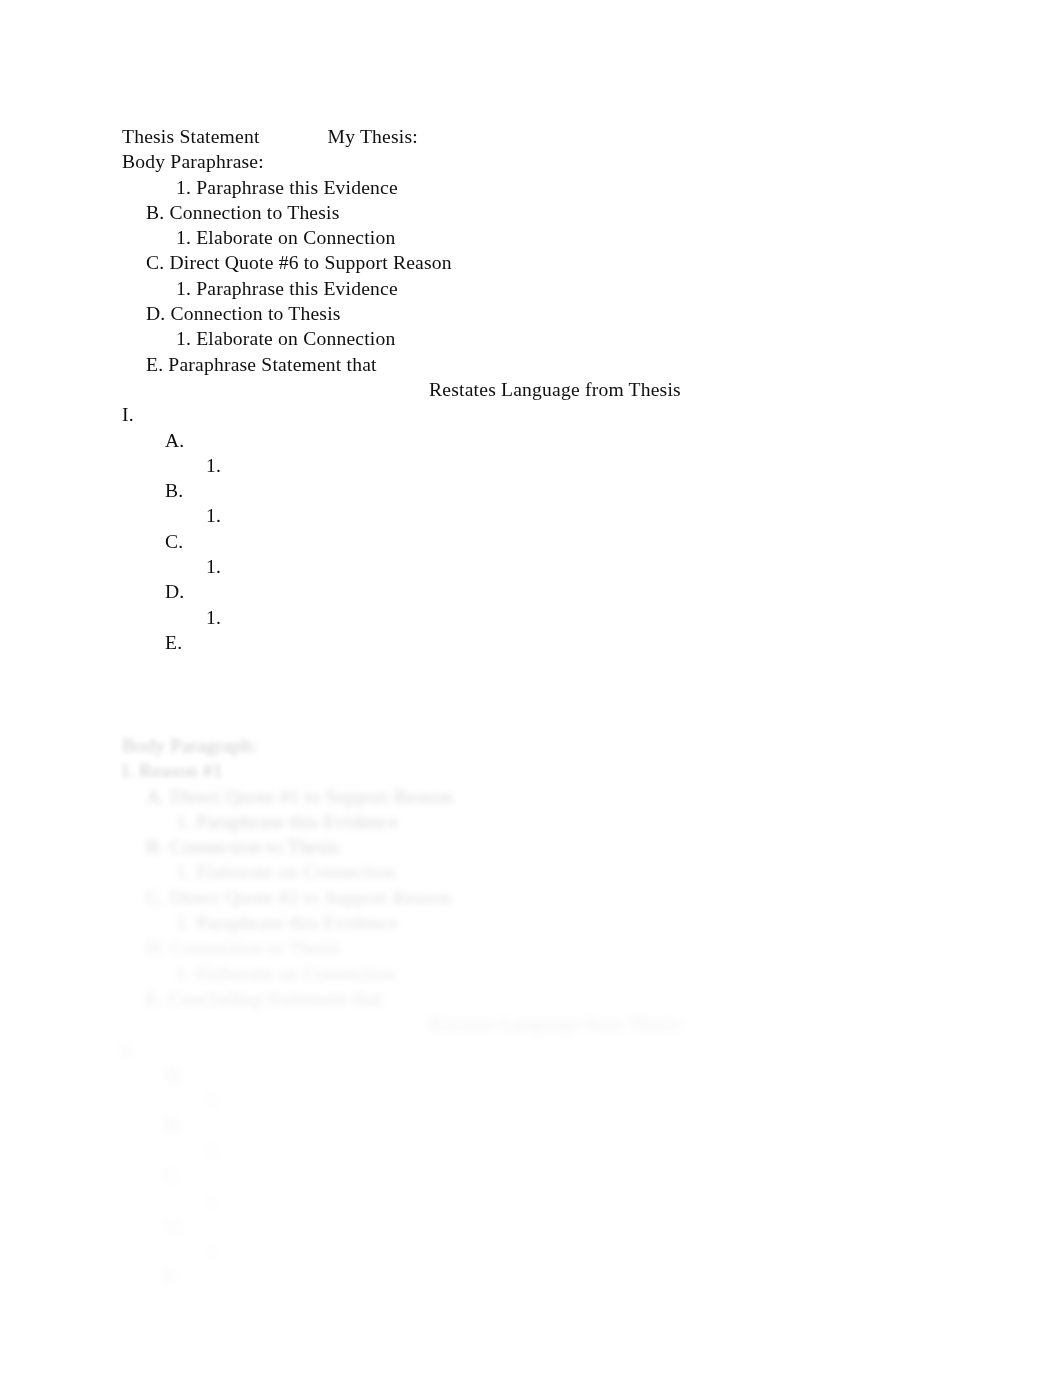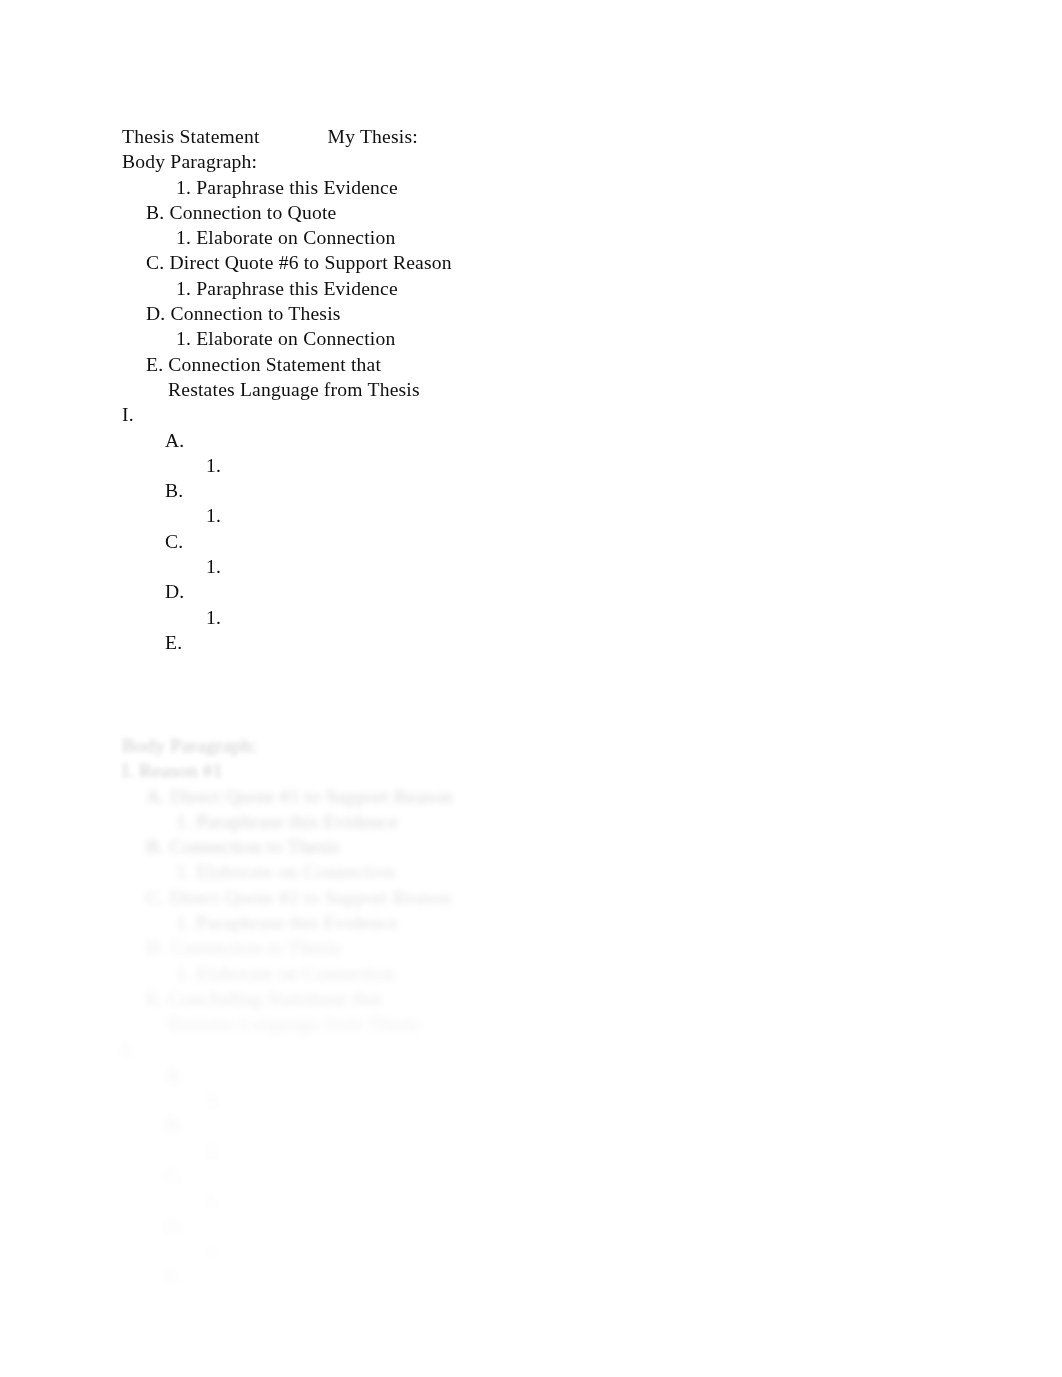--- a/index.html
+++ b/index.html
@@ -38,21 +38,21 @@
     font-size: 19.6px;
     line-height: 25.3px;
     white-space: pre;
     letter-spacing: 0.01em;
   }
 
   
   .lvl-0  { padding-left: 0px; }
   .lvl-1  { padding-left: 24px; }
   .lvl-2  { padding-left: 54px; }
-  .lvl-1c { padding-left: 46px; }   
+  .lvl-1c { padding-left: 46px; text-align: center; }   
   .lvl-1b { padding-left: 43px; }   
   .lvl-2b { padding-left: 84px; }   
 
   .tab-gap { display: inline-block; width: 68px; }
 
   
   .faded-block {
     position: absolute;
     left: 122px;
     top: 733px;
@@ -71,31 +71,31 @@
 </style>
 </head>
 <body>
 
 <div class="page">
 
   <div class="doc-body">
 
     <div class="outline-line lvl-0"><span>Thesis Statement</span><span class="tab-gap"></span><span>My Thesis:</span></div>
 
-    <div class="outline-line lvl-0">Body Paragraph:</div>
+    <div class="outline-line lvl-0">Body Paraphrase:</div>
 
 
     <div class="outline-line lvl-2">1. Paraphrase this Evidence</div>
-    <div class="outline-line lvl-1">B. Connection to Quote</div>
+    <div class="outline-line lvl-1">B. Connection to Thesis</div>
     <div class="outline-line lvl-2">1. Elaborate on Connection</div>
     <div class="outline-line lvl-1">C. Direct Quote #6 to Support Reason</div>
     <div class="outline-line lvl-2">1. Paraphrase this Evidence</div>
     <div class="outline-line lvl-1">D. Connection to Thesis</div>
     <div class="outline-line lvl-2">1. Elaborate on Connection</div>
-    <div class="outline-line lvl-1">E. Connection Statement that</div>
+    <div class="outline-line lvl-1">E. Paraphrase Statement that</div>
     <div class="outline-line lvl-1c">Restates Language from Thesis</div>
 
     <div class="outline-line lvl-0">I.</div>
 
     <div class="outline-line lvl-1b">A.</div>
     <div class="outline-line lvl-2b">1.</div>
     <div class="outline-line lvl-1b">B.</div>
     <div class="outline-line lvl-2b">1.</div>
     <div class="outline-line lvl-1b">C.</div>
     <div class="outline-line lvl-2b">1.</div>

